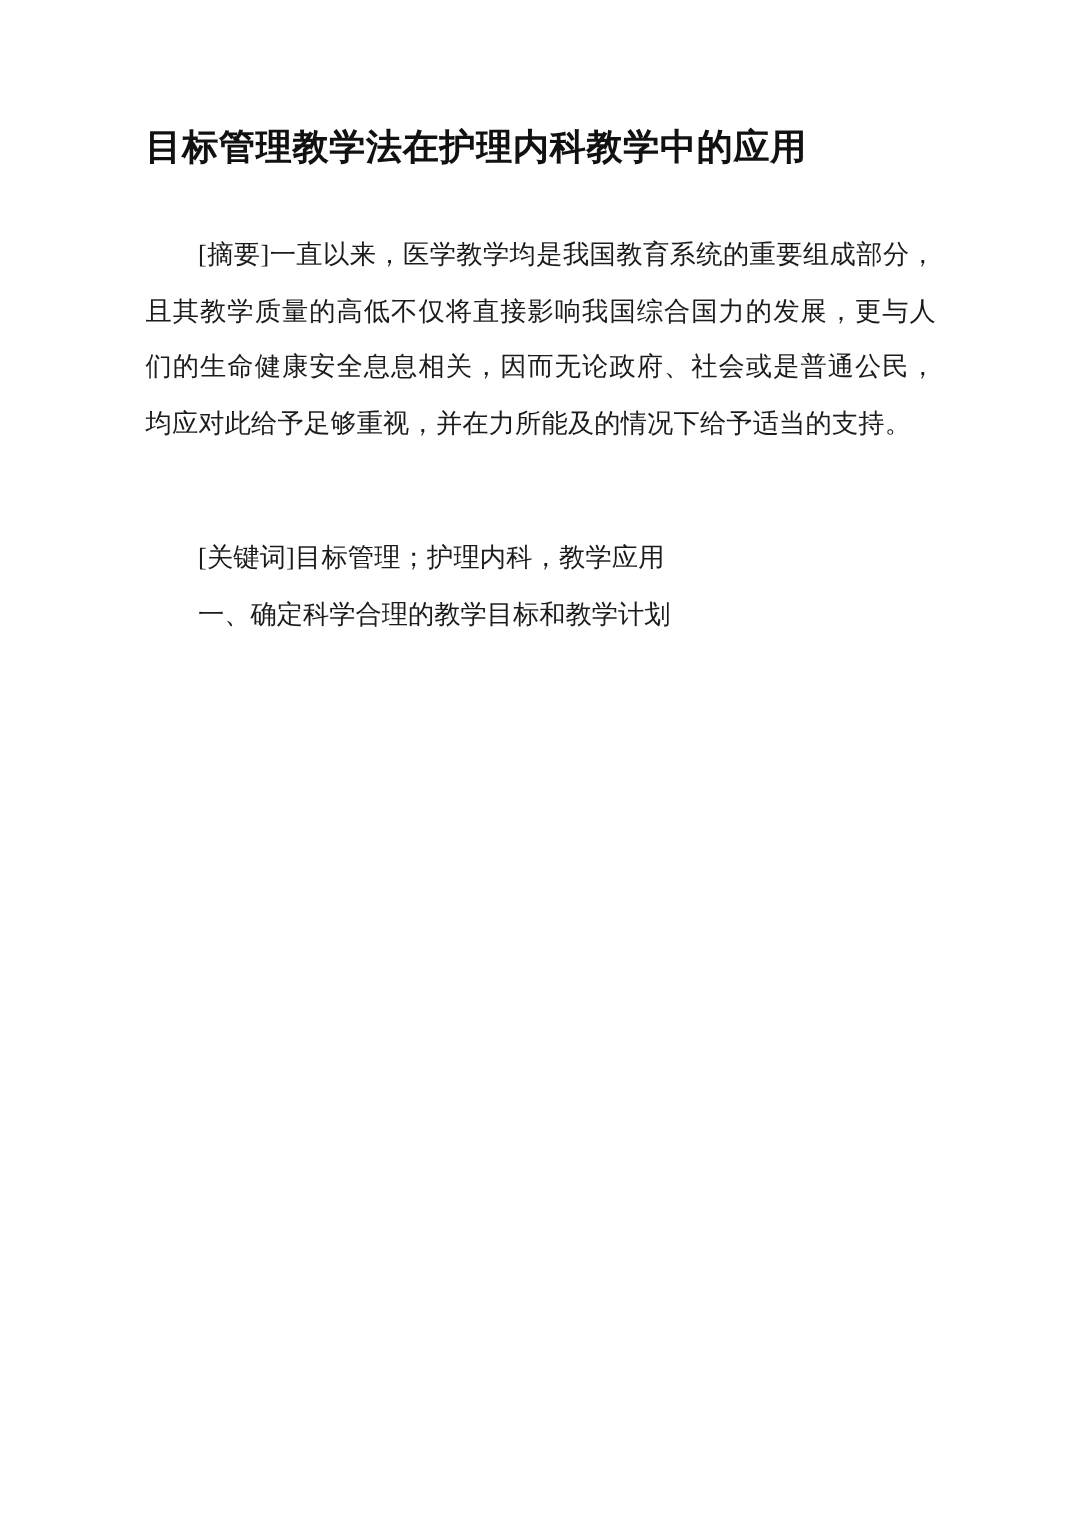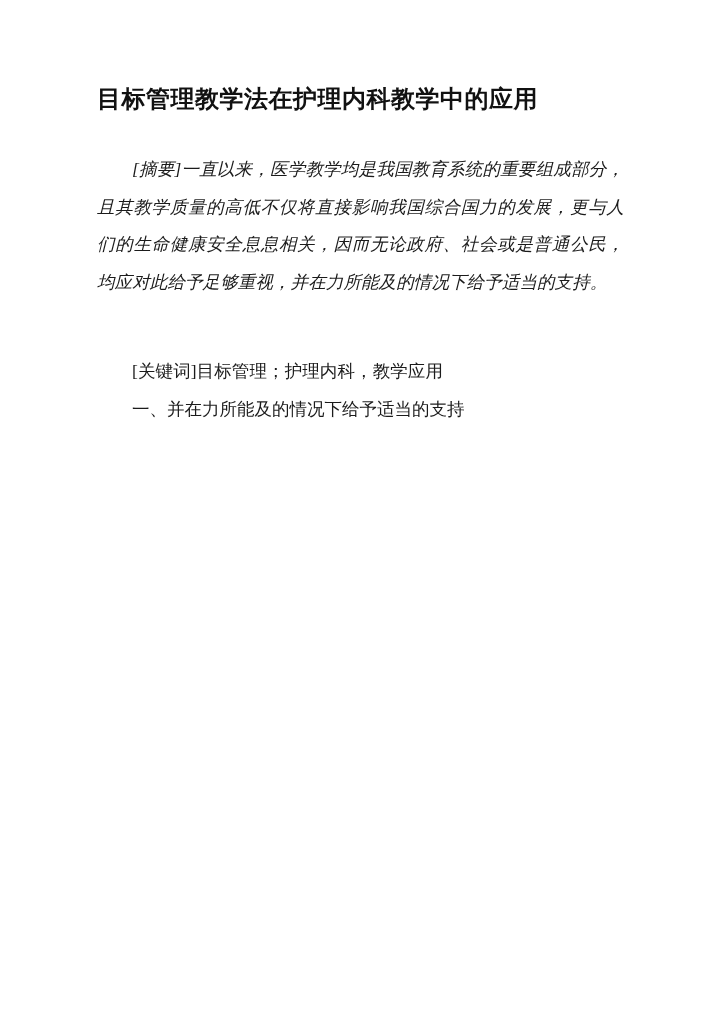--- a/index.html
+++ b/index.html
@@ -38,21 +38,21 @@
     line-height: 37.5px;
     text-align: justify;
     text-justify: inter-ideograph;
     margin: 0;
     color: #1b1b1b;
     letter-spacing: 0.1px;
   }
   .indent2 {
     text-indent: 2em;
   }
-  .gap-abstract { margin-top: 35px; font-style: italic; }
+  .gap-abstract { margin-top: 35px; }
   .gap-keywords { margin-top: 52px; }
   .gap-class    { margin-top: 38px; }
   .gap-body     { margin-top: 38px; }
   .gap-heading  { margin-top: 38px; }
 
   .section-heading {
     font-size: 17.5px;
     line-height: 37.5px;
     text-indent: 2em;
     margin: 0;
@@ -78,19 +78,19 @@
   <div class="content">
 
     <h1 class="doc-title">目标管理教学法在护理内科教学中的应用</h1>
 
     <p class="para indent2 gap-abstract">[摘要]一直以来，医学教学均是我国教育系统的重要组成部分，且其教学质量的高低不仅将直接影响我国综合国力的发展，更与人们的生命健康安全息息相关，因而无论政府、社会或是普通公民，均应对此给予足够重视，并在力所能及的情况下给予适当的支持。</p>
 
     <p class="para indent2 gap-keywords">[关键词]目标管理；护理内科，教学应用</p>
 
 
 
-    <p class="section-heading gap-heading">一、并在力所能及的情况下给予适当的支持</p>
+    <p class="section-heading gap-heading">一、确定科学合理的教学目标和教学计划</p>
 
   </div>
 
   <div class="page-number">1</div>
 
 </div>
 
 </body></html>

